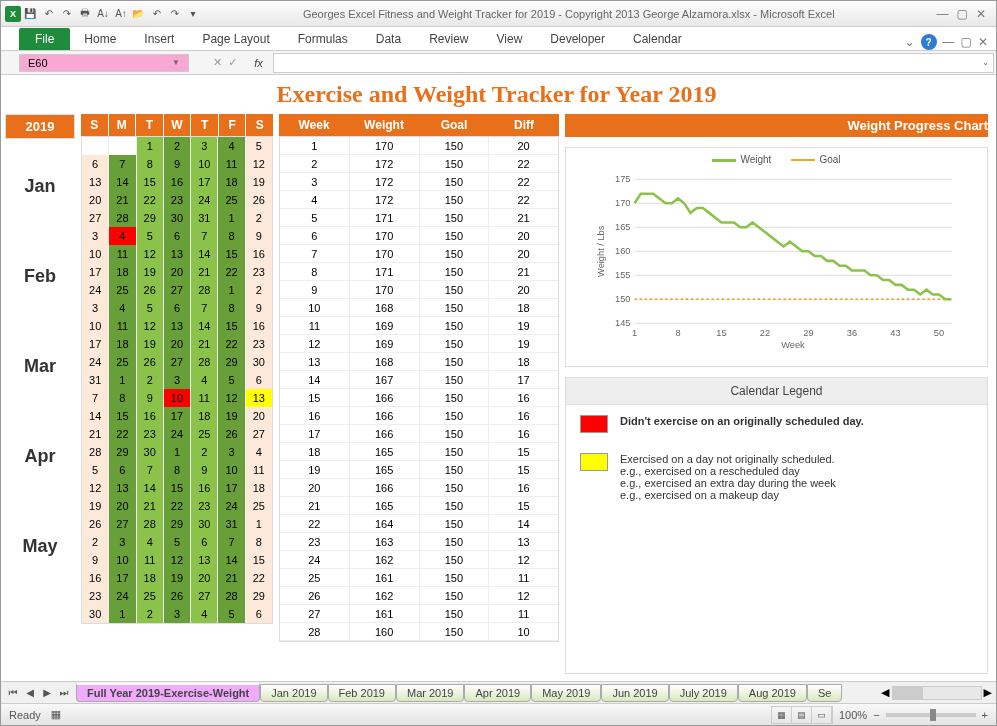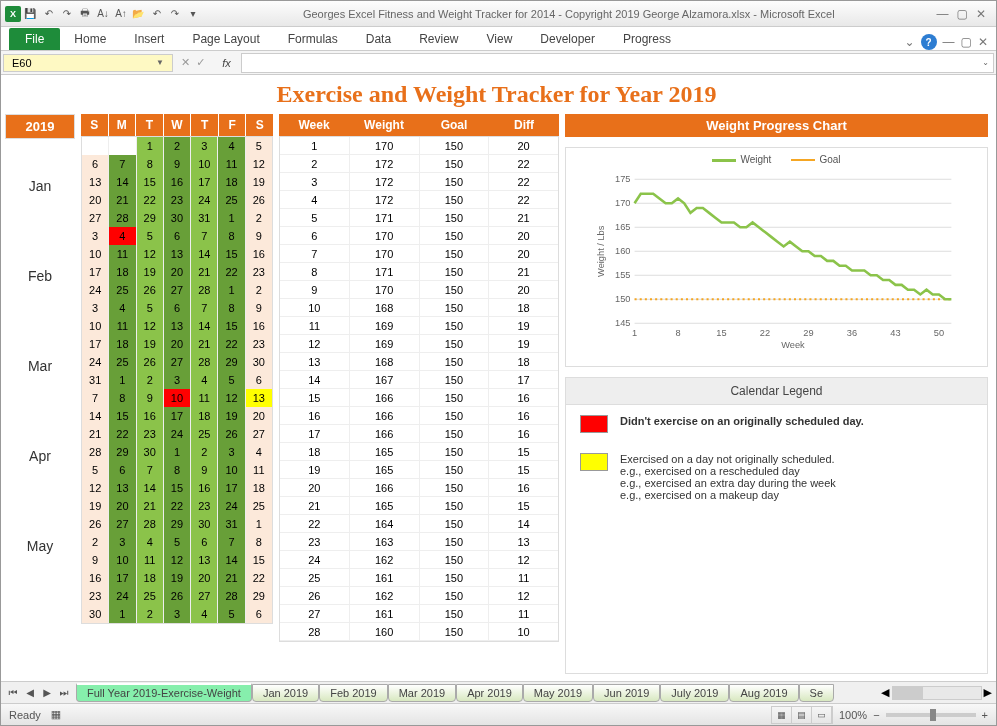--- a/index.html
+++ b/index.html
@@ -2,39 +2,39 @@
 <html><head>
 <meta charset="utf-8">
 <style>
 *{box-sizing:border-box;margin:0;padding:0;font-family:'Segoe UI',Tahoma,sans-serif}
 body{background:#fff;width:997px;height:726px;overflow:hidden;border:1px solid #999;position:relative;font-size:12px}
 .titlebar{height:26px;background:linear-gradient(#fdfdfd,#e8e8e8);display:flex;align-items:center;border-bottom:1px solid #ccc;padding:0 4px}
 .titlebar .icons{display:flex;gap:2px;align-items:center}
 .titlebar .ql{width:16px;height:16px;display:flex;align-items:center;justify-content:center;font-size:10px;color:#555}
 .titlebar .title{flex:1;text-align:center;color:#666;font-size:11px}
 .titlebar .wins{display:flex;gap:8px;color:#777;font-size:12px;padding-right:6px}
-.ribbon-tabs{height:24px;display:flex;align-items:flex-end;background:#fff;border-bottom:1px solid #ccc;padding-left:8px}
+.ribbon-tabs{height:24px;display:flex;align-items:flex-end;background:#fff;border-bottom:1px solid #ccc;padding-left:18px}
 .file-tab{background:#1e8c3a;color:#fff;padding:4px 16px;font-size:12px;border-radius:2px 2px 0 0}
 .rtab{padding:4px 14px;color:#444;font-size:12px;cursor:pointer}
 .rtab-right{margin-left:auto;display:flex;align-items:center;gap:6px;padding-right:8px;color:#777}
 .help-icon{width:16px;height:16px;background:#2d7dd2;color:#fff;border-radius:50%;display:flex;align-items:center;justify-content:center;font-size:10px;font-weight:bold}
 .fbar{height:24px;display:flex;align-items:center;border-bottom:1px solid #ccc;background:#f5f5f5;font-size:11px}
-.namebox{width:170px;border:1px solid #ccc;background:#fef9c3;margin:0 2px;padding:2px 8px;display:flex;align-items:center;justify-content:space-between}
+.namebox{width:170px;border:1px solid #ccc;background:#f9a8d4;margin:0 18px;padding:2px 8px;display:flex;align-items:center;justify-content:space-between}
 .namebox .dd{font-size:8px;color:#666}
 .fx{width:30px;text-align:center;font-style:italic;color:#444}
 .fxtool{display:flex;gap:6px;padding:0 6px;color:#999;font-size:11px}
 .fxinput{flex:1;background:#fff;border:1px solid #ccc;height:20px;margin-right:2px;display:flex;align-items:center;justify-content:flex-end;padding-right:4px}
 .fxinput .dd{font-size:8px;color:#666}
 .content{height:622px;overflow:hidden;background:#fff;padding:4px 8px 0 4px;display:flex;flex-direction:column}
 .maintitle{text-align:center;color:#e8701a;font-size:24px;font-weight:bold;font-family:Georgia,serif;margin:2px 0 6px}
 .grid-area{display:flex;gap:6px;height:560px}
 .col1{width:70px}
 .yearhdr{background:#e8701a;color:#fff;text-align:center;font-weight:bold;padding:4px 0;border:1px solid #ddd;font-size:13px}
 .month-lbls{display:flex;flex-direction:column;padding-top:2px}
-.month-lbl{height:90px;display:flex;align-items:center;justify-content:center;font-weight:normal;font-size:14px;color:#333}
+.month-lbl{height:90px;display:flex;align-items:center;justify-content:center;font-weight:bold;font-size:18px;color:#333}
 .col2{width:192px}
 .cal-hdr{display:flex}
 .cal-hdr div{flex:1;background:#e8701a;color:#fff;text-align:center;font-weight:bold;padding:4px 0;border-right:1px solid #fff;font-size:12px}
 .cal-hdr div:last-child{border-right:none}
 .cal-body{border:1px solid #ddd}
 .cal-row{display:flex;height:18px}
 .cal-cell{flex:1;text-align:center;font-size:11px;border-right:1px solid #eee;display:flex;align-items:center;justify-content:center}
 .cal-cell:last-child{border-right:none}
 .cg{background:#8bc34a}
 .cgD{background:#689f38;color:#000}
@@ -42,34 +42,34 @@
 .cy{background:#ff0}
 .cp{background:#fce9da}
 .col3{width:280px}
 .tbl-hdr{display:flex;background:#e8701a;color:#fff;font-weight:bold}
 .tbl-hdr div{flex:1;text-align:center;padding:4px 0;font-size:12px}
 .tbl-body{border:1px solid #ddd}
 .tbl-row{display:flex;height:18px;border-bottom:1px solid #eee}
 .tbl-row div{flex:1;text-align:center;font-size:11px;display:flex;align-items:center;justify-content:center;border-right:1px solid #eee}
 .tbl-row div:last-child{border-right:none}
 .col4{flex:1;display:flex;flex-direction:column;gap:10px}
-.chart-hdr{background:#e8701a;color:#fff;text-align:center;font-weight:bold;padding:4px 0;font-size:13px}
+.chart-hdr{background:#e8701a;color:#fff;text-align:right;font-weight:bold;padding:4px 0;font-size:13px}
 .chart-box{border:1px solid #ddd;height:220px;padding:6px;position:relative}
 .chart-legend{display:flex;justify-content:center;gap:20px;font-size:10px;color:#555;margin-bottom:4px}
 .leg-line{display:inline-block;width:24px;height:2px;vertical-align:middle;margin-right:4px}
 .chart-svg{width:100%;height:180px}
 .cal-legend{border:1px solid #ddd;flex:1;padding:0}
 .cal-legend-hdr{background:#eee;text-align:center;padding:6px;font-size:12px;color:#444;border-bottom:1px solid #ddd}
 .leg-row{display:flex;align-items:flex-start;gap:12px;padding:10px 14px;font-size:11px;color:#333}
 .leg-sw{width:28px;height:18px;flex-shrink:0;border:1px solid #999}
 .sheet-tabs{position:absolute;bottom:22px;left:0;right:0;height:22px;background:#f0f0f0;display:flex;align-items:center;border-top:1px solid #ccc;font-size:11px}
 .nav-btns{display:flex;padding:0 4px;gap:1px}
 .nav-btns span{width:16px;text-align:center;color:#555;cursor:pointer;font-size:10px}
 .stab{padding:2px 10px;background:linear-gradient(#fff,#d8e8c0);border:1px solid #aaa;border-radius:0 0 4px 4px;cursor:pointer;white-space:nowrap;color:#444}
-.stab.active{background:#86efac;font-weight:normal;border-top:2px solid #fff;margin-top:-1px}
+.stab.active{background:#f0abfc;font-weight:bold;border-top:2px solid #fff;margin-top:-1px}
 .hscroll{margin-left:auto;display:flex;align-items:center;gap:2px;padding-right:4px}
 .hscroll .bar{width:90px;height:14px;background:#e8e8e8;border:1px solid #ccc;position:relative}
 .hscroll .thumb{position:absolute;left:0;width:30px;height:12px;background:#ccc}
 .statusbar{position:absolute;bottom:0;left:0;right:0;height:22px;background:linear-gradient(#f8f8f8,#e4e4e4);border-top:1px solid #ccc;display:flex;align-items:center;padding:0 8px;font-size:11px;color:#555}
 .statusbar .right{margin-left:auto;display:flex;align-items:center;gap:6px}
 .view-btns{display:flex;border:1px solid #ccc}
 .view-btns span{width:20px;height:16px;border-right:1px solid #ccc;display:flex;align-items:center;justify-content:center;font-size:9px}
 .zoom-slider{width:90px;height:4px;background:#ccc;position:relative}
 .zoom-slider .zt{position:absolute;left:44px;top:-4px;width:6px;height:12px;background:#888}
 .excel-logo{width:16px;height:16px;background:#1e8c3a;color:#fff;font-size:9px;font-weight:bold;display:flex;align-items:center;justify-content:center;border-radius:2px}
@@ -84,40 +84,40 @@
   <span class="ql">↶</span>
   <span class="ql">↷</span>
   <span class="ql">🖶</span>
   <span class="ql">A↓</span>
   <span class="ql">A↑</span>
   <span class="ql">📂</span>
   <span class="ql">↶</span>
   <span class="ql">↷</span>
   <span class="ql">▾</span>
  </div>
- <div class="title">Georges Excel Fitness and Weight Tracker for 2014 - Copyright 2019 George Alzamora.xlsx  -  Microsoft Excel</div>
+ <div class="title">Georges Excel Fitness and Weight Tracker for 2019 - Copyright 2013 George Alzamora.xlsx  -  Microsoft Excel</div>
  <div class="wins">
   <span>—</span>
   <span>▢</span>
   <span>✕</span>
  </div>
 </div>
 
 <div class="ribbon-tabs">
  <div class="file-tab">File</div>
  <div id="rtabs" style="display: flex;">
       <div class="rtab">Home</div>
       <div class="rtab">Insert</div>
       <div class="rtab">Page Layout</div>
       <div class="rtab">Formulas</div>
       <div class="rtab">Data</div>
       <div class="rtab">Review</div>
       <div class="rtab">View</div>
       <div class="rtab">Developer</div>
-      <div class="rtab">Progress</div>
+      <div class="rtab">Calendar</div>
     </div>
  <div class="rtab-right">
   <span>⌄</span>
   <span class="help-icon">?</span>
   <span>—</span>
   <span>▢</span>
   <span>✕</span>
  </div>
 </div>
 

